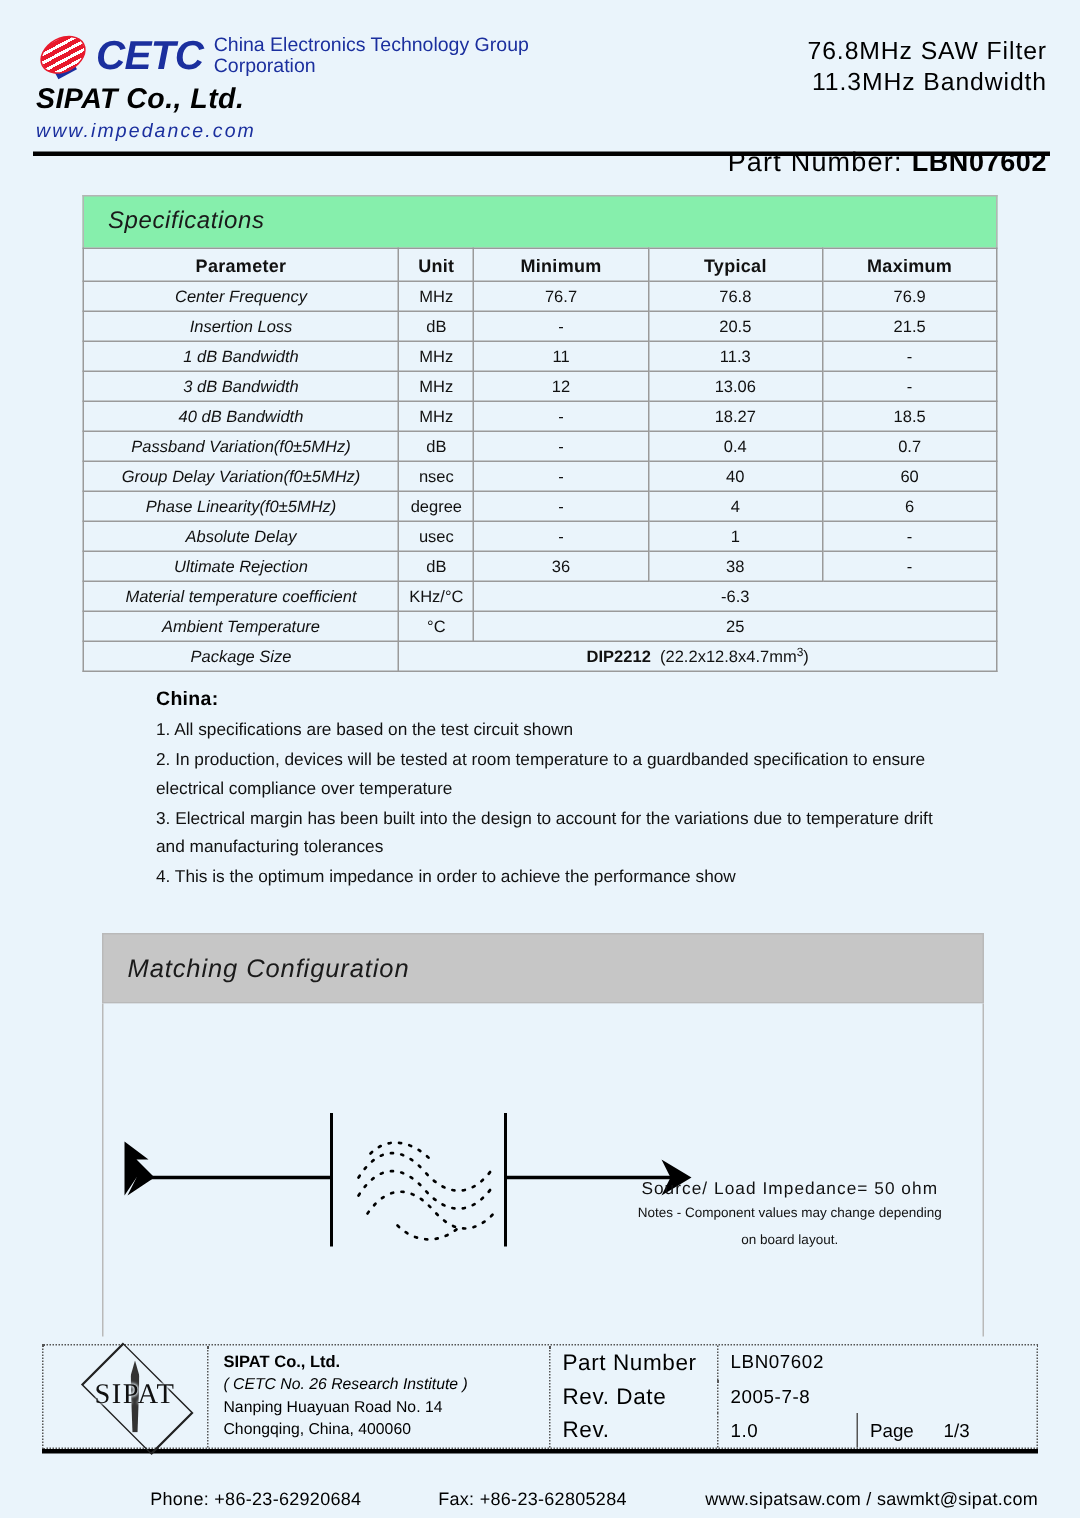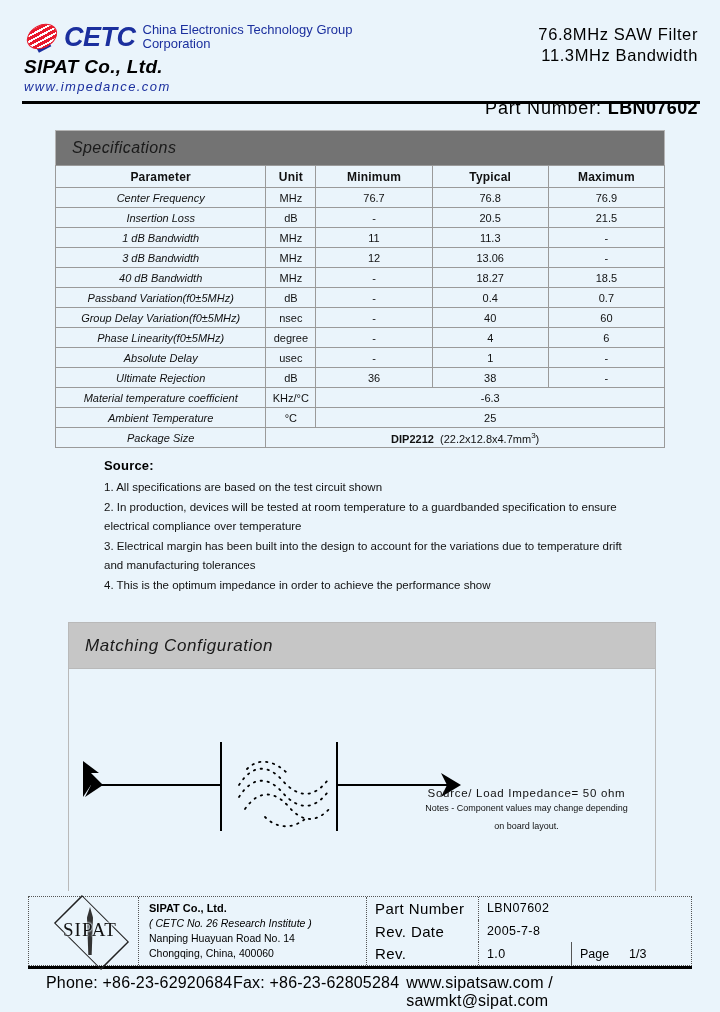--- a/index.html
+++ b/index.html
@@ -139,21 +139,21 @@
   }
 
   
   .spec-wrap {
     position: absolute;
     left: 55px;
     top: 130px;
     width: 610px;
   }
   .sec-band {
-    background: #737373;
+    background: #86efac;
     height: 35px;
     display: flex;
     align-items: center;
     padding-left: 16px;
     box-sizing: border-box;
     border: 1px solid #b4b4b4;
     border-bottom: none;
   }
   .sec-band-title {
     font-family: "Liberation Sans", sans-serif;
@@ -378,24 +378,25 @@
     height: 100%;
     display: flex;
     align-items: center;
   }
   .foot-rule {
     border-top: 3px solid #000;
     margin-top: 0px;
   }
   .foot-contact {
     display: flex;
-    font-size: 16px;
-    padding-top: 5px;
+    font-size: 12px;
+    padding-top: 23px;
     letter-spacing: 0.2px;
     padding-left: 18px;
+    justify-content: flex-end;
   }
   .foot-contact span { display: inline-block; }
   .fc-phone { width: 192px; }
   .fc-fax { width: 178px; }
   .fc-web { }
 </style>
 </head>
 <body>
 
 <div class="page">
@@ -530,21 +531,21 @@
         </tr>
         <tr>
           <td class="param">Package Size</td>
           <td colspan="4" class="pkg-cell"><b>DIP2212</b>&nbsp;&nbsp;<span>(22.2x12.8x4.7mm</span><sup>3</sup><span>)</span></td>
         </tr>
       </tbody>
     </table>
   </div>
 
   <div class="notes">
-    <div class="notes-title">Source:</div>
+    <div class="notes-title">China:</div>
     <div class="notes-line">1. All specifications are based on the test circuit shown</div>
     <div class="notes-line">2. In production, devices will be tested at room temperature to a guardbanded specification to ensure</div>
     <div class="notes-line">electrical compliance over temperature</div>
     <div class="notes-line">3. Electrical margin has been built into the design to account for the variations due to temperature drift</div>
     <div class="notes-line">and manufacturing tolerances</div>
     <div class="notes-line">4. This is the optimum impedance in order to achieve the performance show</div>
   </div>
 
   <div class="match-wrap">
     <div class="match-band">

